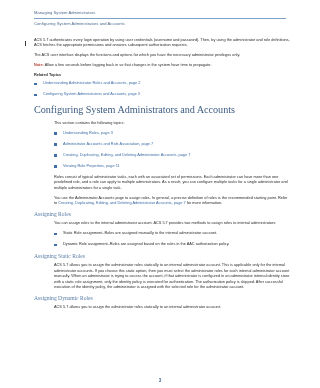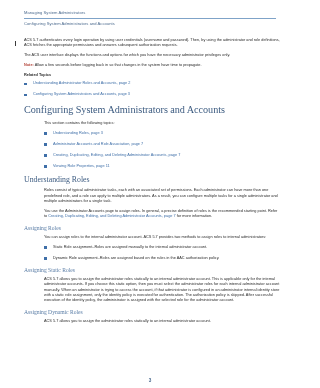--- a/index.html
+++ b/index.html
@@ -11,21 +11,21 @@
     height: 388px;
     background: #ffffff;
     font-family: "Liberation Sans", sans-serif;
     color: #2b2b2b;
     overflow: hidden;
     position: relative;
   }
 
   .page {
     position: absolute;
-    left: 0; top: 0;
+    left: 10px; top: 0;
     width: 300px;
     height: 348px;
     box-sizing: border-box;
   }
 
   
   .running-header {
     position: absolute;
     left: 24px;
     top: 10px;
@@ -212,21 +212,20 @@
       <li>
         <span class="sq"></span>
         <a class="xref" href="#">Creating, Duplicating, Editing, and Deleting Administrator Accounts, page 7</a>
       </li>
       <li>
         <span class="sq"></span>
         <a class="xref" href="#">Viewing Role Properties, page 11</a>
       </li>
     </ul>
 
-    <h2 class="sub">Understanding Roles</h2>
 
     <p class="body indent">Roles consist of typical administrator tasks, each with an associated set of permissions. Each administrator can have more than one predefined role, and a role can apply to multiple administrators. As a result, you can configure multiple tasks for a single administrator and multiple administrators for a single task.</p>
 
     <p class="body indent"><span>You use the Administrator Accounts page to assign roles. In general, a precise definition of roles is the recommended starting point. Refer to </span><a class="xref" href="#">Creating, Duplicating, Editing, and Deleting Administrator Accounts, page 7</a><span> for more information.</span></p>
 
     <h3 class="subsub">Assigning Roles</h3>
 
     <p class="body indent">You can assign roles to the internal administrator account. ACS 5.7 provides two methods to assign roles to internal administrators:</p>
 
     <ul class="bullets indent">

